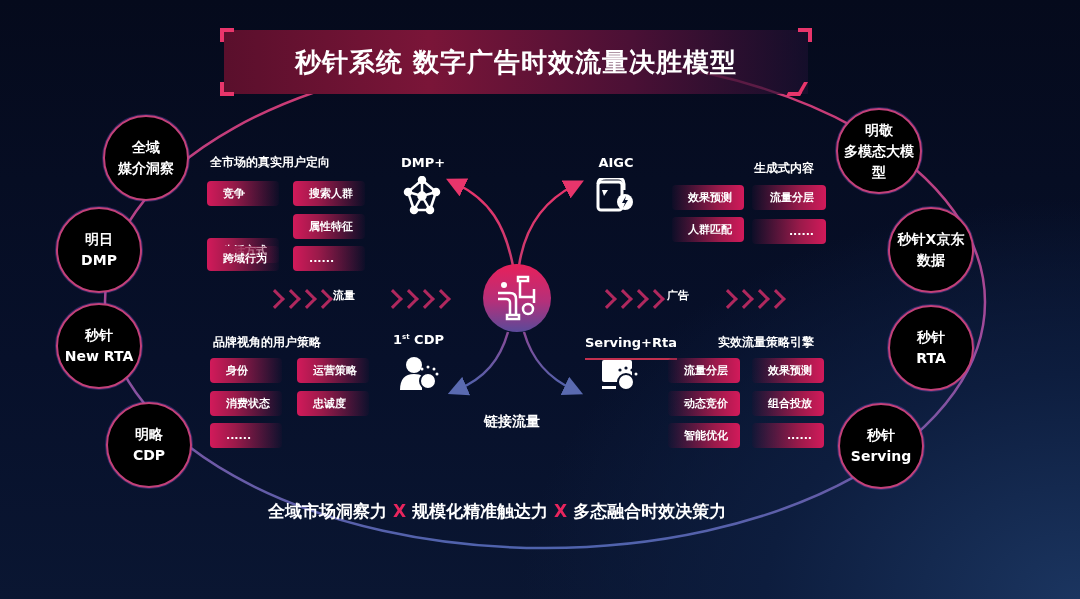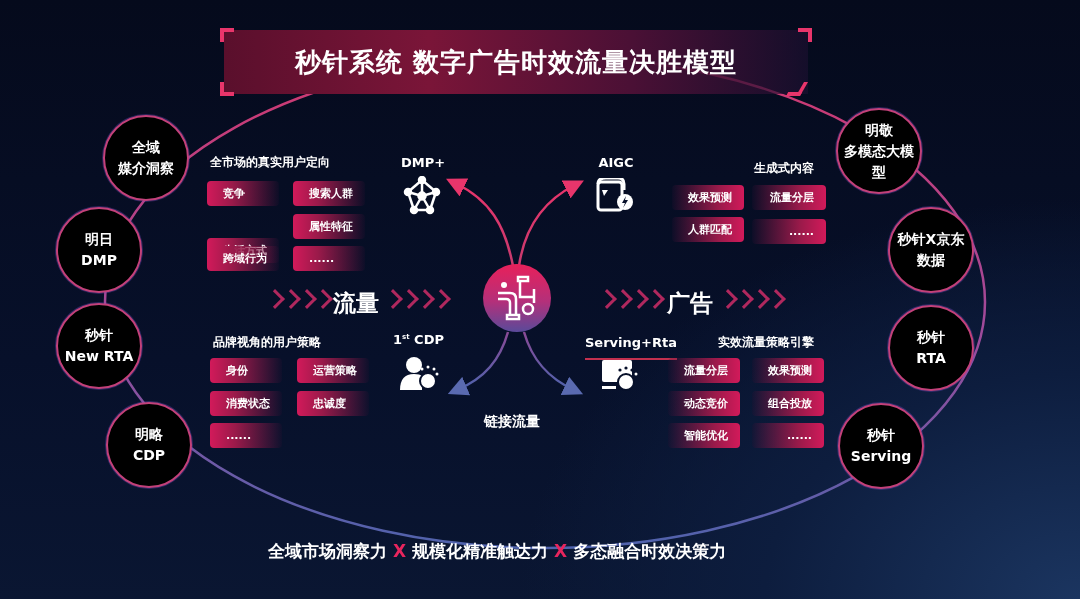--- a/index.html
+++ b/index.html
@@ -49,25 +49,25 @@
     font-size: 11px; font-weight: bold; color: #fff;
     display: flex; align-items: center; padding-left: 16px;
     background: linear-gradient(90deg, #d21a5a 0%, #9a1a4a 35%, rgba(40,14,48,0.2) 100%);
   }
   .pill.r {
     justify-content: flex-end; padding-left: 0; padding-right: 12px;
     background: linear-gradient(90deg, rgba(40,14,48,0.2) 0%, #9a1a4a 65%, #d21a5a 100%);
   }
 
   .icon-label { font-size: 13px; font-weight: bold; text-align: center; white-space: nowrap; }
-  .mid-label { font-size: 23px; font-weight: bold; }
+  .mid-label { font-size: 11px; font-weight: bold; }
   .chev { display: flex; gap: 0; }
   .chev span { display: inline-block; width: 14px; height: 14px; border-right: 3px solid; border-top: 3px solid; transform: rotate(45deg); margin-right: 2px; }
 
-  .bottom-slogan { font-size: 17px; font-weight: bold; white-space: nowrap; margin-top: 40px; }
+  .bottom-slogan { font-size: 17px; font-weight: bold; white-space: nowrap; }
   .bottom-slogan .x { color: #e8255e; margin: 0 6px; }
 
   .hub {
     left: 483px; top: 264px; width: 68px; height: 68px; border-radius: 50%;
     background: linear-gradient(180deg, #e8205a 0%, #b4307a 55%, #5a4a9a 100%);
     display: flex; align-items: center; justify-content: center;
   }
   .underline-red { border-bottom: 2px solid #c3304f; padding-bottom: 8px; }
 </style>
 </head>

